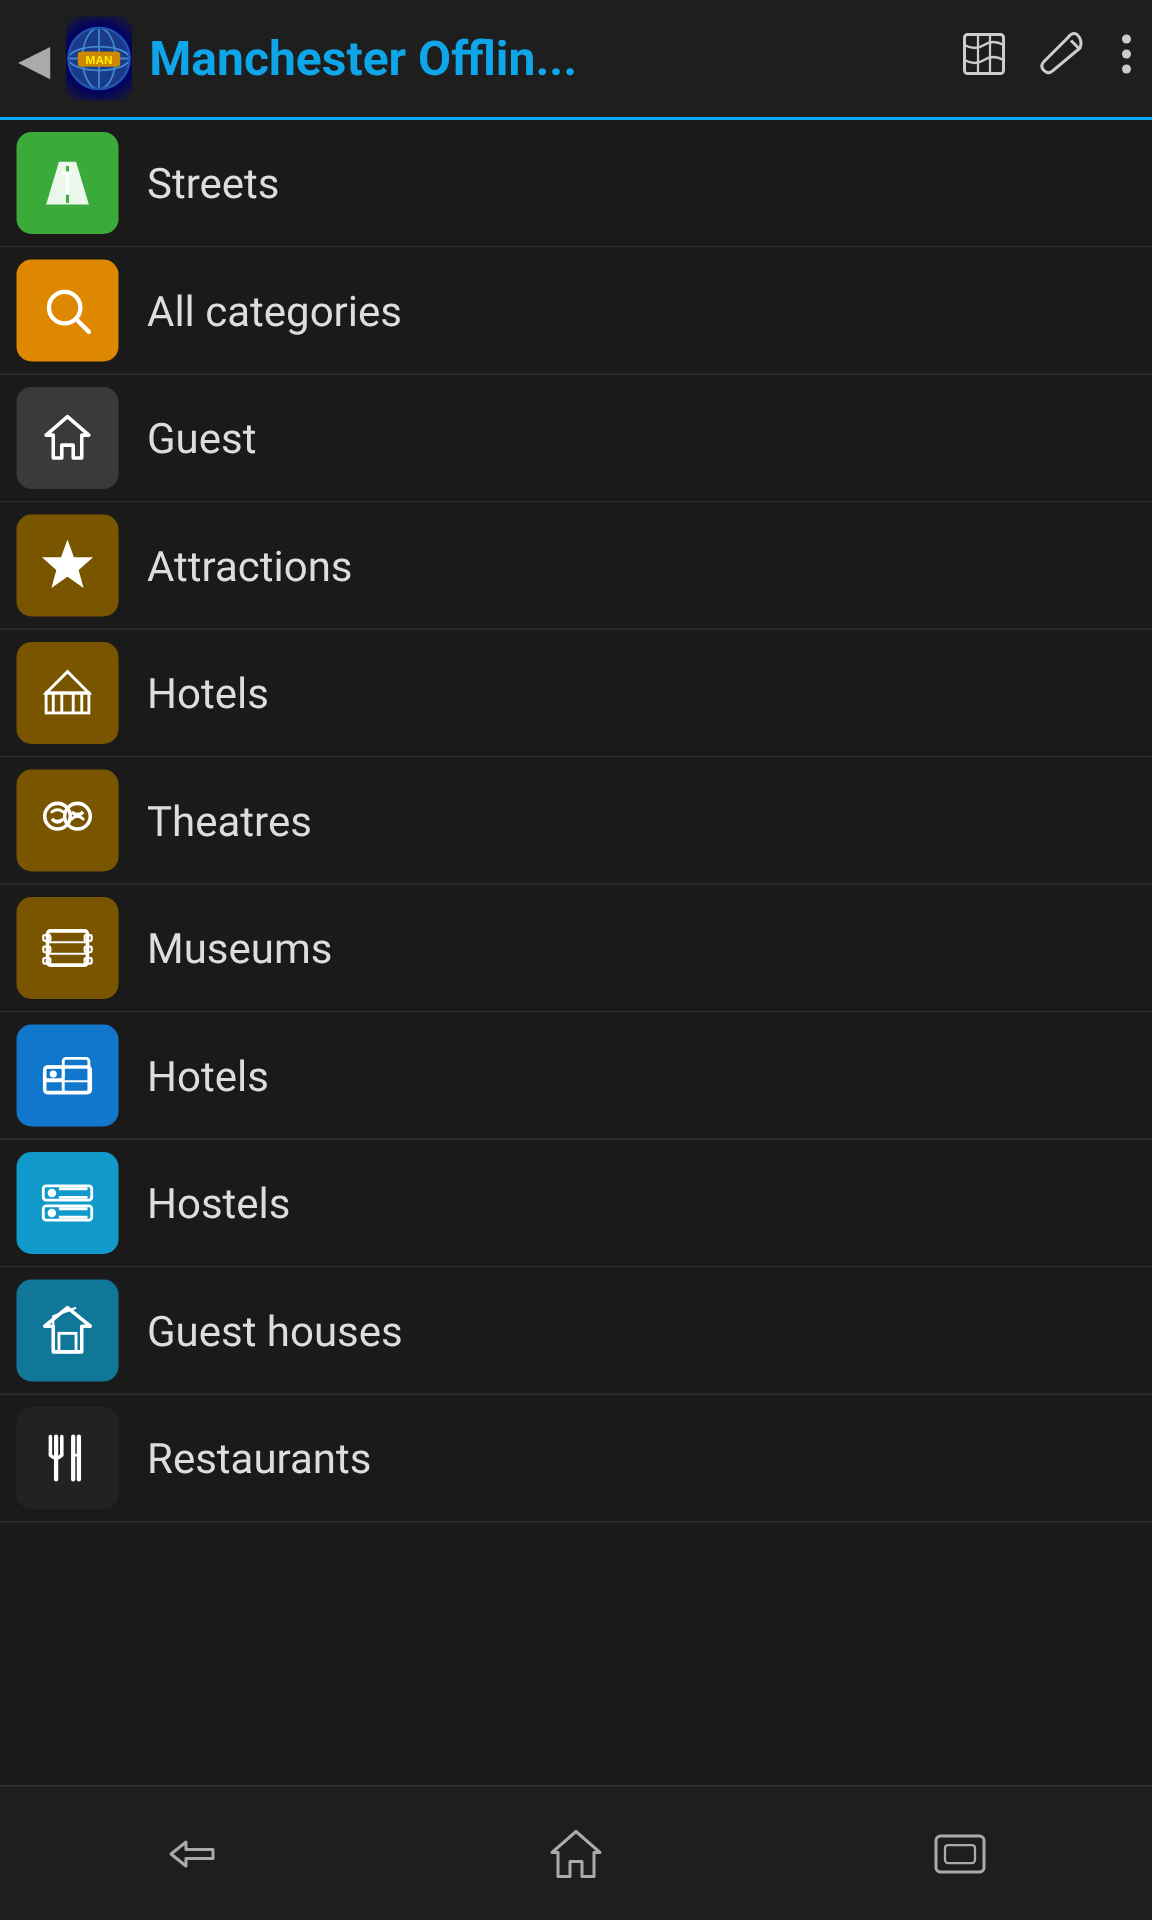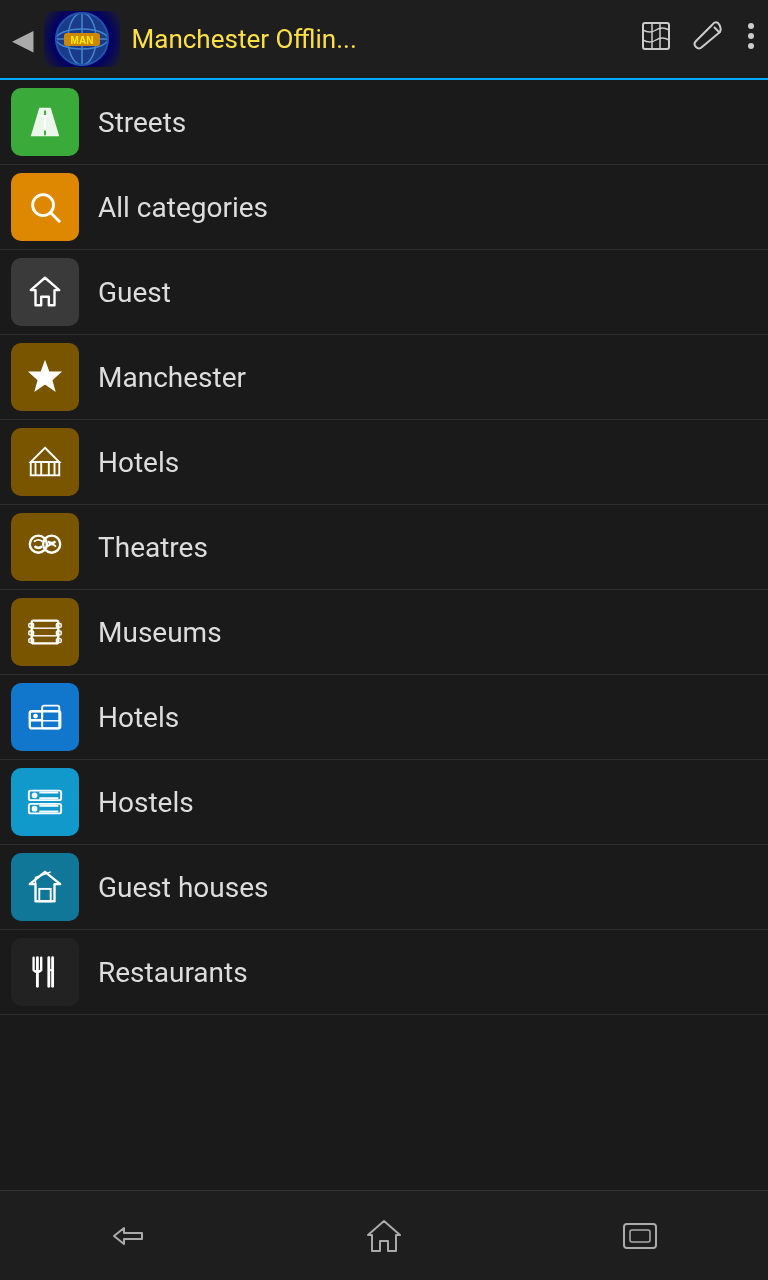--- a/index.html
+++ b/index.html
@@ -27,37 +27,37 @@
     }
 
     .back-arrow {
       color: #aaa;
       font-size: 28px;
       margin-right: 10px;
       cursor: pointer;
     }
 
     .app-logo {
-      width: 76px;
+      width: 44px;
       height: 56px;
       border-radius: 8px;
       background: radial-gradient(circle, #1a1aaa 0%, #000066 60%, #222 100%);
       display: flex;
       align-items: center;
       justify-content: center;
       margin-right: 12px;
       flex-shrink: 0;
       position: relative;
       overflow: hidden;
     }
 
     .app-title {
-      font-size: 26px;
-      font-weight: 400;
-      color: #fde047;
+      font-size: 32px;
+      font-weight: 700;
+      color: #0ea5e9;
       flex: 1;
       white-space: nowrap;
       overflow: hidden;
       text-overflow: ellipsis;
     }
 
     .top-icons {
       display: flex;
       align-items: center;
       gap: 20px;
@@ -236,21 +236,21 @@
       <span class="item-label">Guest</span>
     </div>
     <div class="list-item">
       <div class="item-icon-wrap">
         <div class="item-icon-box bg-brown">
           <svg class="icon-svg" viewBox="0 0 40 40" fill="none">
             <polygon points="20,4 24,15 36,15 27,23 30,34 20,27 10,34 13,23 4,15 16,15" stroke="white" stroke-width="1.5" fill="white"></polygon>
           </svg>
         </div>
       </div>
-      <span class="item-label">Manchester</span>
+      <span class="item-label">Attractions</span>
     </div>
     <div class="list-item">
       <div class="item-icon-wrap">
         <div class="item-icon-box bg-brown">
           <svg class="icon-svg" viewBox="0 0 40 40" fill="none">
             <rect x="5" y="20" width="30" height="14" stroke="white" stroke-width="2" fill="none"></rect>
           <line x1="10" y1="20" x2="10" y2="34" stroke="white" stroke-width="2"></line>
           <line x1="16" y1="20" x2="16" y2="34" stroke="white" stroke-width="2"></line>
           <line x1="24" y1="20" x2="24" y2="34" stroke="white" stroke-width="2"></line>
           <line x1="30" y1="20" x2="30" y2="34" stroke="white" stroke-width="2"></line>

